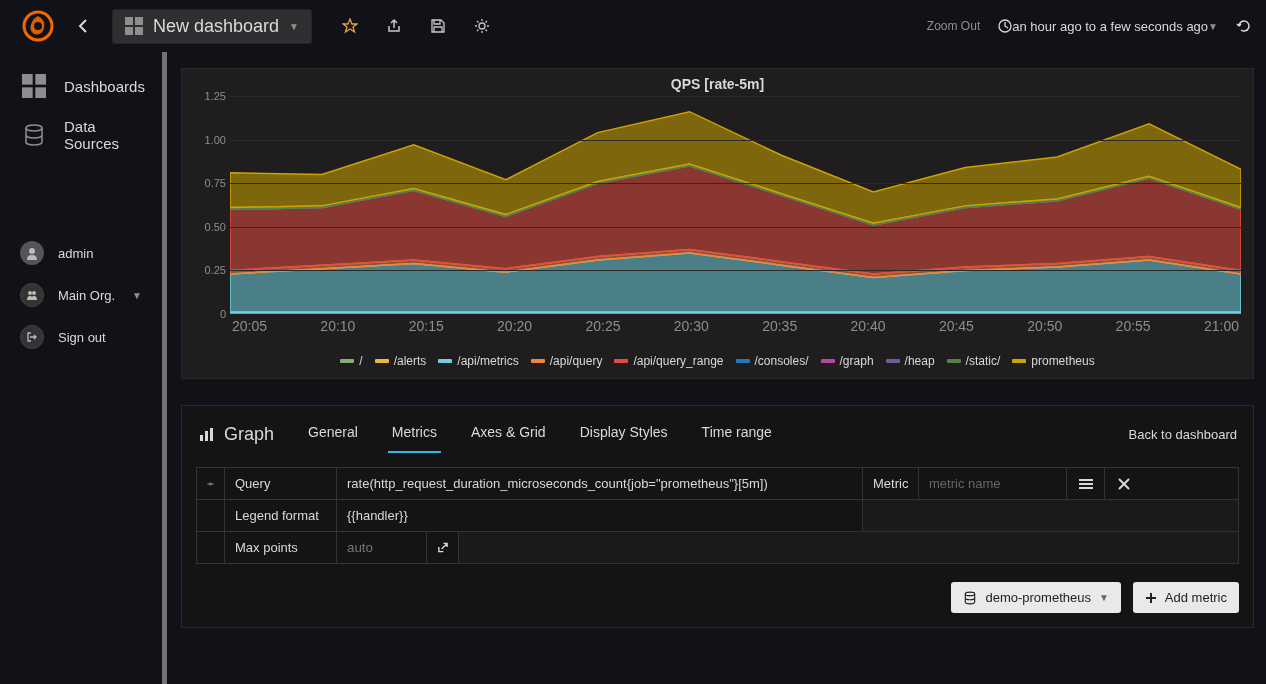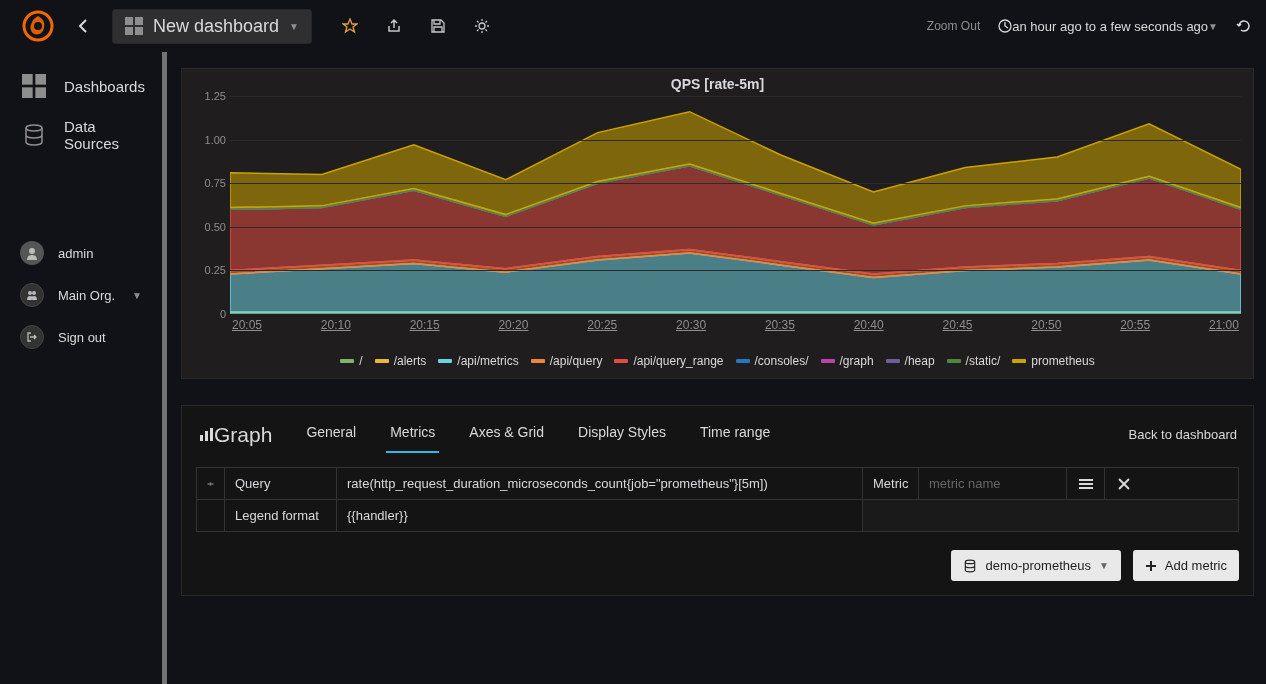--- a/index.html
+++ b/index.html
@@ -25,27 +25,27 @@
 .avatar { width:24px; height:24px; background:#555; border-radius:50%; display:flex; align-items:center; justify-content:center; }
 .icon-circle { width:24px; height:24px; background:#333; border:1px solid #444; border-radius:50%; display:flex; align-items:center; justify-content:center; font-size:11px; }
 .main { flex:1; padding:16px 12px 0 14px; overflow:hidden; }
 .panel { background:#1f1d1d; border:1px solid #292929; }
 .panel-title { text-align:center; font-size:14px; font-weight:bold; padding:7px 0 4px; color:#d8d9da; }
 .chart-wrap { position:relative; height:250px; padding:0 12px 0 48px; }
 .yaxis { position:absolute; left:10px; top:0; bottom:30px; width:36px; }
 .ylab { position:absolute; right:2px; font-size:11px; color:#8e8e8e; transform:translateY(-50%); }
 .plot { position:relative; height:218px; border-bottom:1px solid #444; }
 .plot .grid-line { position:absolute; left:0; right:0; border-top:1px solid #2a2a2a; }
-.xaxis { display:flex; justify-content:space-between; font-size:12px; color:#8e8e8e; padding:4px 2px 0;text-decoration:underline; }
+.xaxis { display:flex; justify-content:space-between; font-size:14px; color:#8e8e8e; padding:4px 2px 0; }
 .legend { display:flex; flex-wrap:wrap; gap:12px; justify-content:center; padding:8px 12px 10px; font-size:12px; }
 .legend-item { display:flex; align-items:center; gap:5px; cursor:pointer; }
 .swatch { width:14px; height:4px; border-radius:1px; }
 .editor { margin-top:26px; background:#141414; border:1px solid #292929; }
 .editor-head { display:flex; align-items:center; padding:10px 16px 0; gap:22px; }
-.editor-title { font-size:21px; display:flex; align-items:center; gap:0; margin-right:8px; cursor:pointer; }
+.editor-title { font-size:18px; display:flex; align-items:center; gap:10px; margin-right:8px; cursor:pointer; }
 .tab { font-size:14px; color:#d8d9da; padding:8px 4px 11px; cursor:pointer; }
 .tab.active { border-bottom:2px solid #33b5e5; }
 .back-link { margin-left:auto; font-size:13px; color:#d8d9da; cursor:pointer; }
 .query-table { margin:14px 14px 18px; border:1px solid #333; }
 .qrow { display:flex; border-bottom:1px solid #333; }
 .qrow:last-child { border-bottom:none; }
 .qcell { padding:8px 10px; border-right:1px solid #333; font-size:13px; display:flex; align-items:center; }
 .qcell:last-child { border-right:none; }
 .c-eye { width:28px; justify-content:center; color:#8e8e8e; }
 .c-label { width:112px; }
@@ -327,20 +327,33 @@
           </div>
         </div>
         <div class="qrow">
           <div class="qcell c-eye"></div>
           <div class="qcell c-label">Legend format</div>
           <div class="qcell c-input" style="flex:0 0 526px;">
               <input value="{{handler}}" style="">
             </div>
           <div class="qcell empty"></div>
         </div>
+        <div class="qrow">
+          <div class="qcell c-eye"></div>
+          <div class="qcell c-label">Max points</div>
+          <div class="qcell c-short">
+              <input style="background: transparent; border: none; width: 100%; color: rgb(216, 217, 218); outline: none;" placeholder="auto">
+            </div>
+          <div class="qcell c-pop">
+            <svg width="12" height="12" viewBox="0 0 12 12">
+                <path d="M2 5 L2 10 L7 10 M5 7 L11 1 M7 1 L11 1 L11 5" fill="none" stroke="#d8d9da" stroke-width="1.5"></path>
+              </svg>
+          </div>
+          <div class="qcell empty"></div>
+        </div>
       </div>
       <div class="footer-btns">
         <div class="btn">
           <svg width="14" height="14" viewBox="0 0 24 24">
               <ellipse cx="12" cy="5" rx="8" ry="3" fill="none" stroke="#222" stroke-width="2"></ellipse>
               <path d="M4 5 L4 19 A8 3 0 0 0 20 19 L20 5 M4 12 A8 3 0 0 0 20 12" fill="none" stroke="#222" stroke-width="2"></path>
             </svg>
           <span>demo-prometheus</span>
           <span class="caret" style="color:#666;">▼</span>
         </div>

